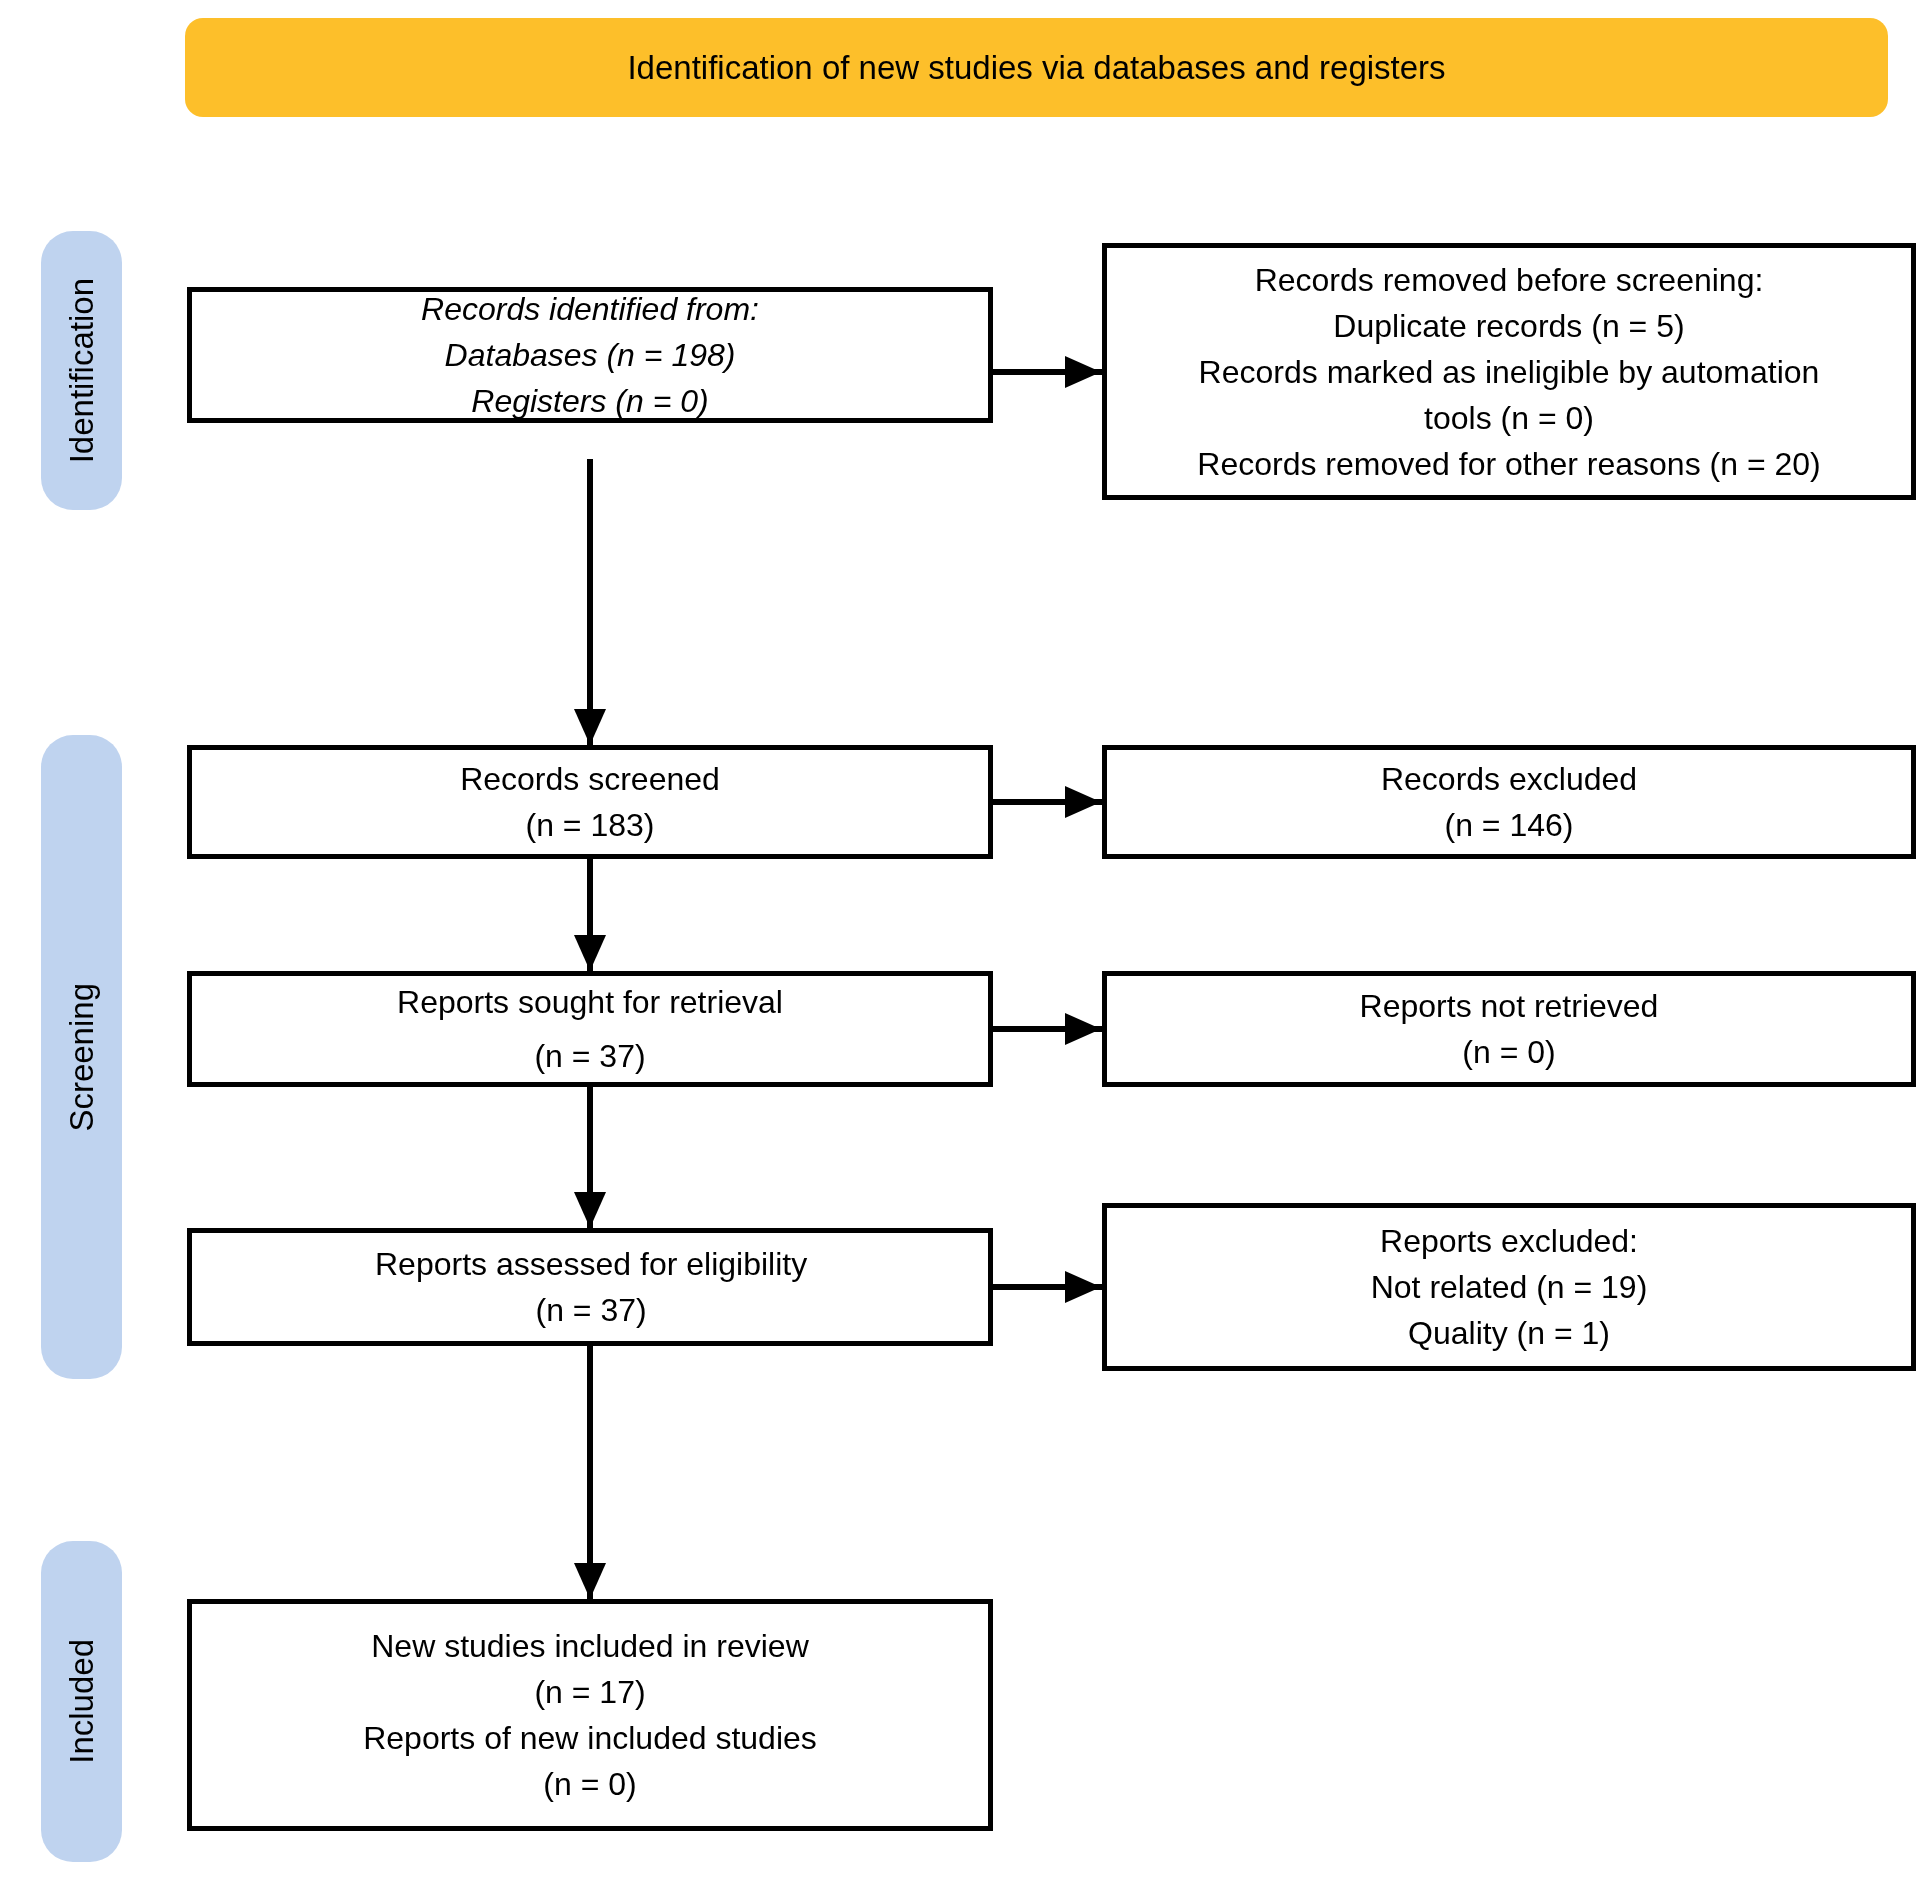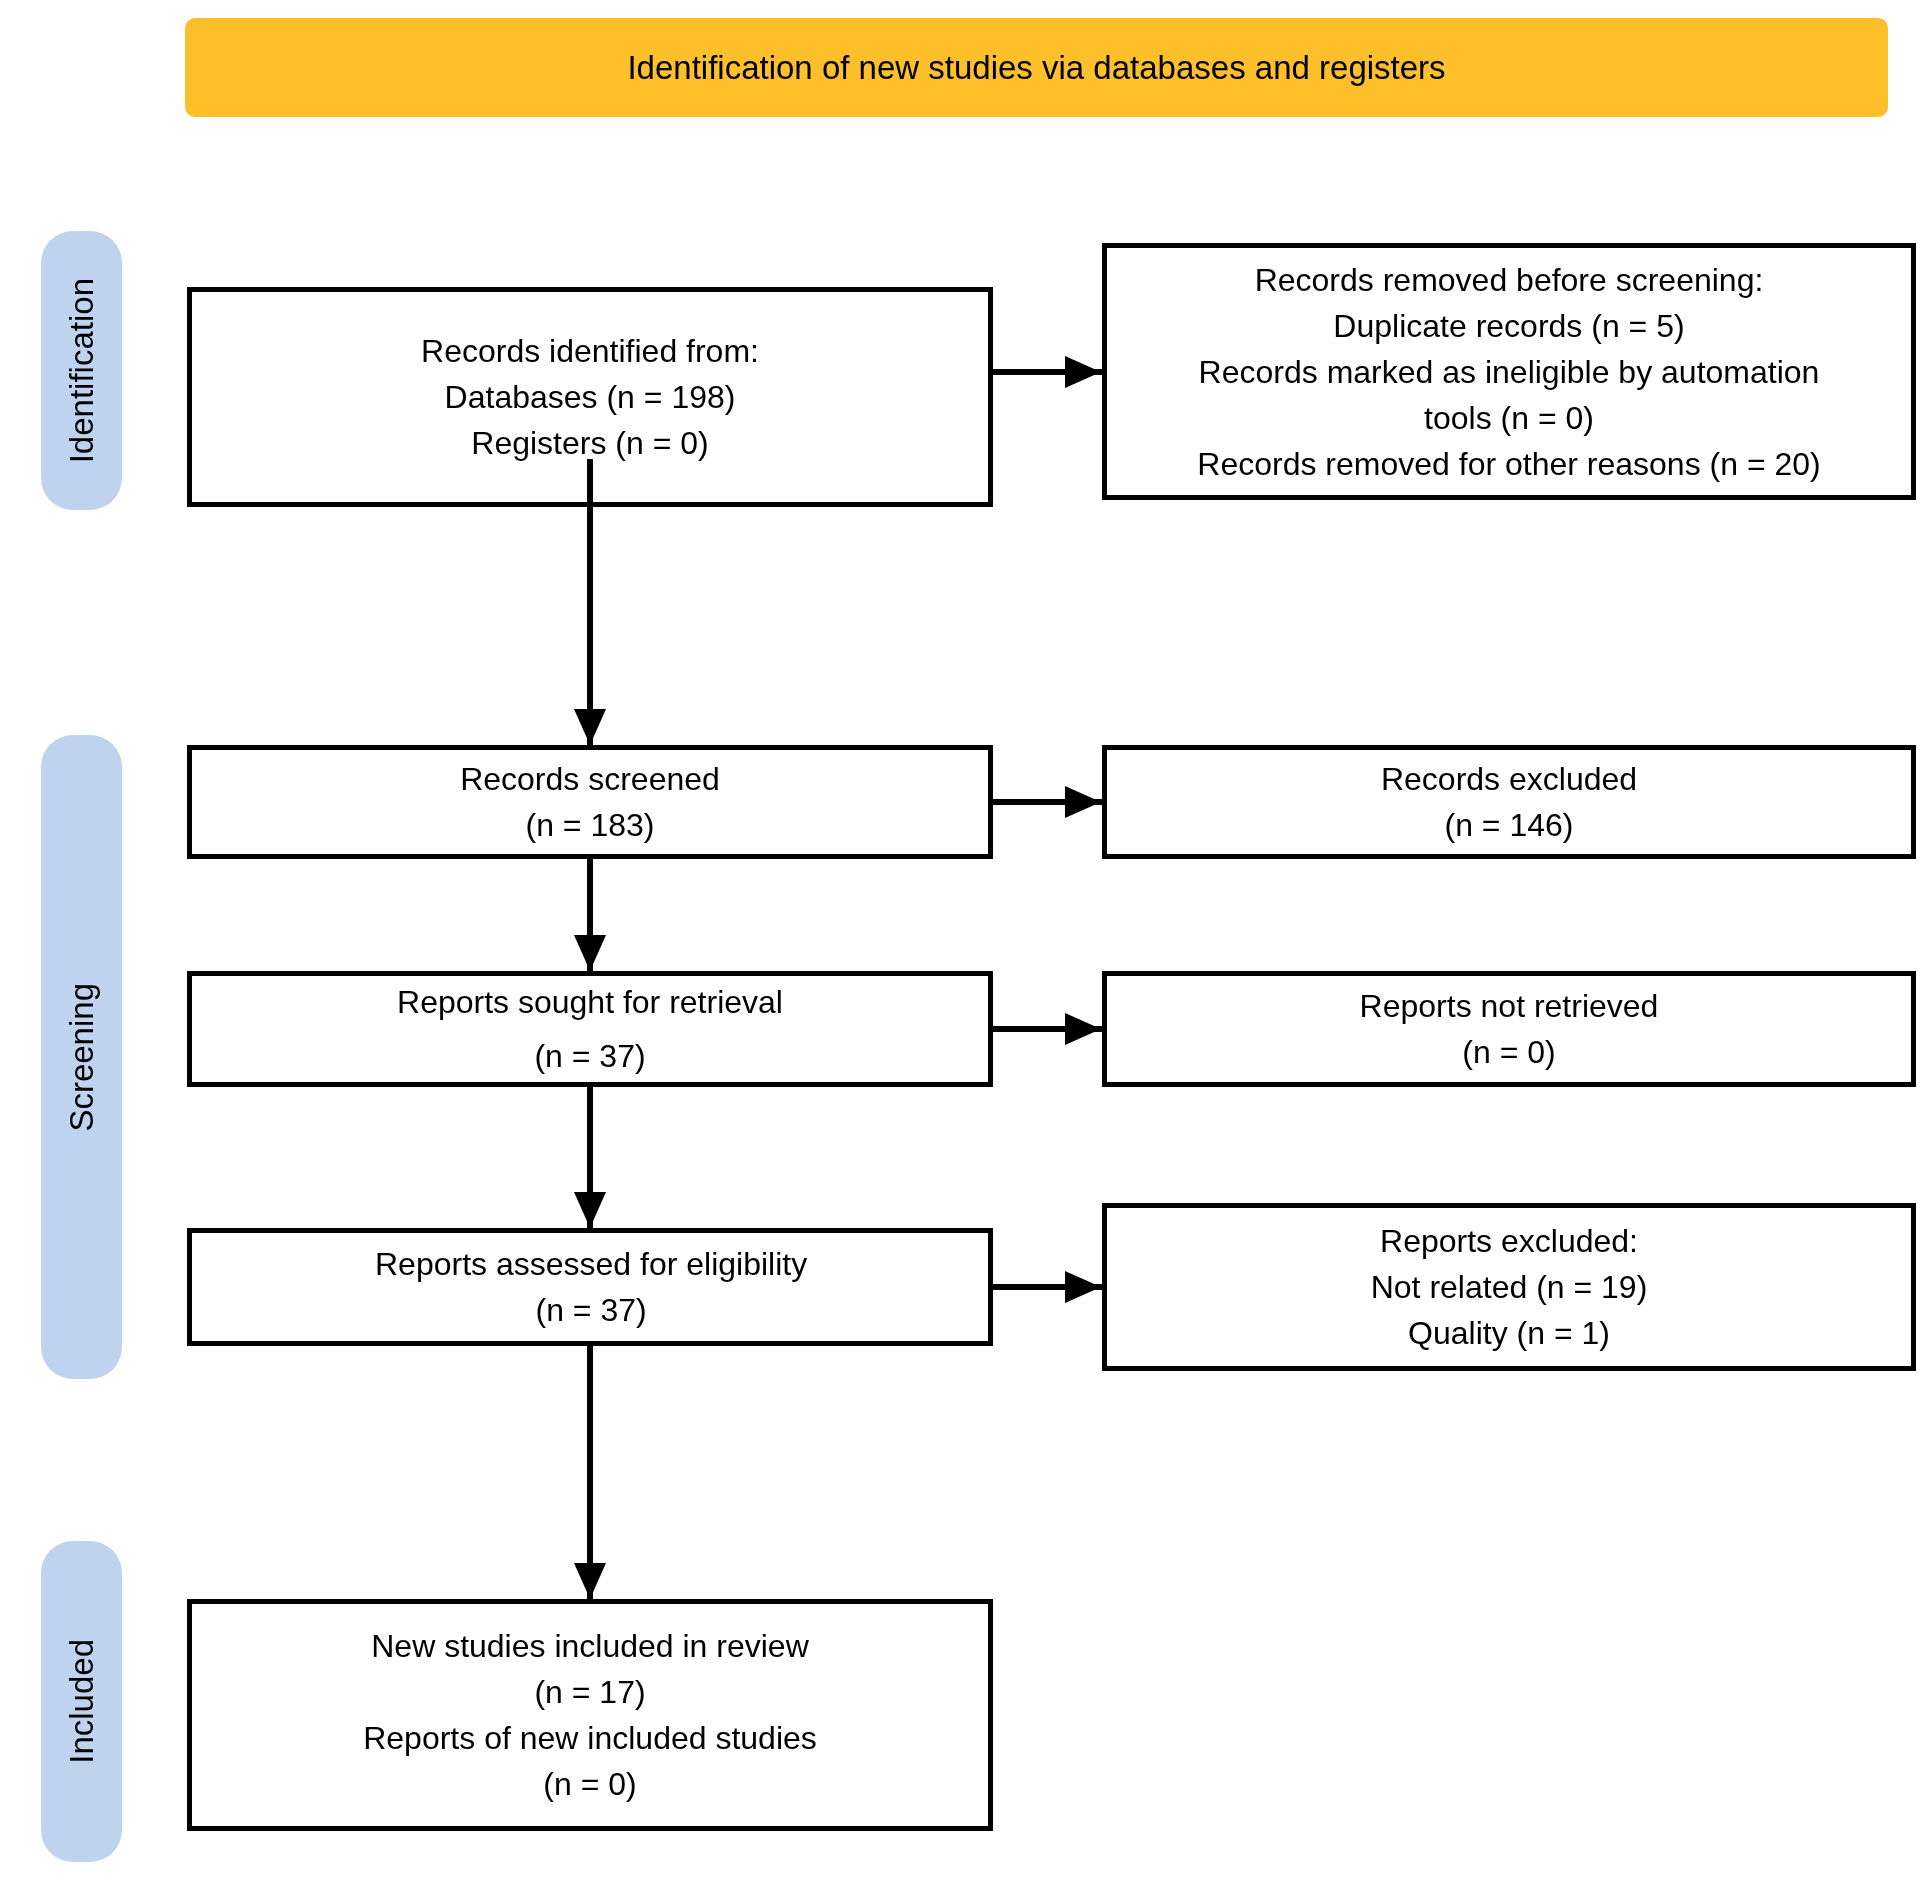--- a/index.html
+++ b/index.html
@@ -2,21 +2,21 @@
 <html style="font-size:11.6px"><head>
 <meta charset="utf-8">
 <style>
   html, body { margin:0; padding:0; background:#ffffff; }
   .canvas {
     position:relative; width:1926px; height:1904px; background:#ffffff;
     font-family:"Liberation Sans", sans-serif; color:#000;
   }
   .banner {
     position:absolute; left:185px; top:18px; width:1703px; height:99px;
-    background:#FDBF2A; border-radius:10px;
+    background:#FDBF2A; border-radius:18px;
     display:flex; align-items:center; justify-content:center;
     font-size:33px;
   }
   .stage {
     position:absolute; left:41px; width:81px;
     background:#BFD3EF; border-radius:32px;
     display:flex; align-items:center; justify-content:center;
   }
   .stage span {
     writing-mode:vertical-rl; transform:rotate(180deg);
@@ -27,21 +27,21 @@
   .stage-included { top:1541px; height:321px; }
 
   .box {
     position:absolute; box-sizing:border-box; border:5.8px solid #000; background:#fff;
     display:flex; flex-direction:column; align-items:center; justify-content:center;
     text-align:center; font-size:32px; line-height:46px; padding:0 5.8px;
   }
   .col-left { left:187px; width:806px; }
   .col-right { left:1102px; width:814px;align-items:center; }
 
-  .box-identified { top:287px; height:220px; }
+  .box-identified { top:287px; height:136px;font-style:italic; }
   .box-removed { top:243px; height:257px; }
   .box-screened { top:745px; height:114px; }
   .box-excluded { top:745px; height:114px; }
   .box-sought { top:971px; height:116px;gap:8px; }
   .box-not-retrieved { top:971px; height:116px; }
   .box-assessed { top:1228px; height:118px;padding-left:8px; }
   .box-reports-excluded { top:1203px; height:168px; }
   .box-new-included { top:1599px; height:232px; }
 
   .hline { position:absolute; height:5.8px; background:#000; }

